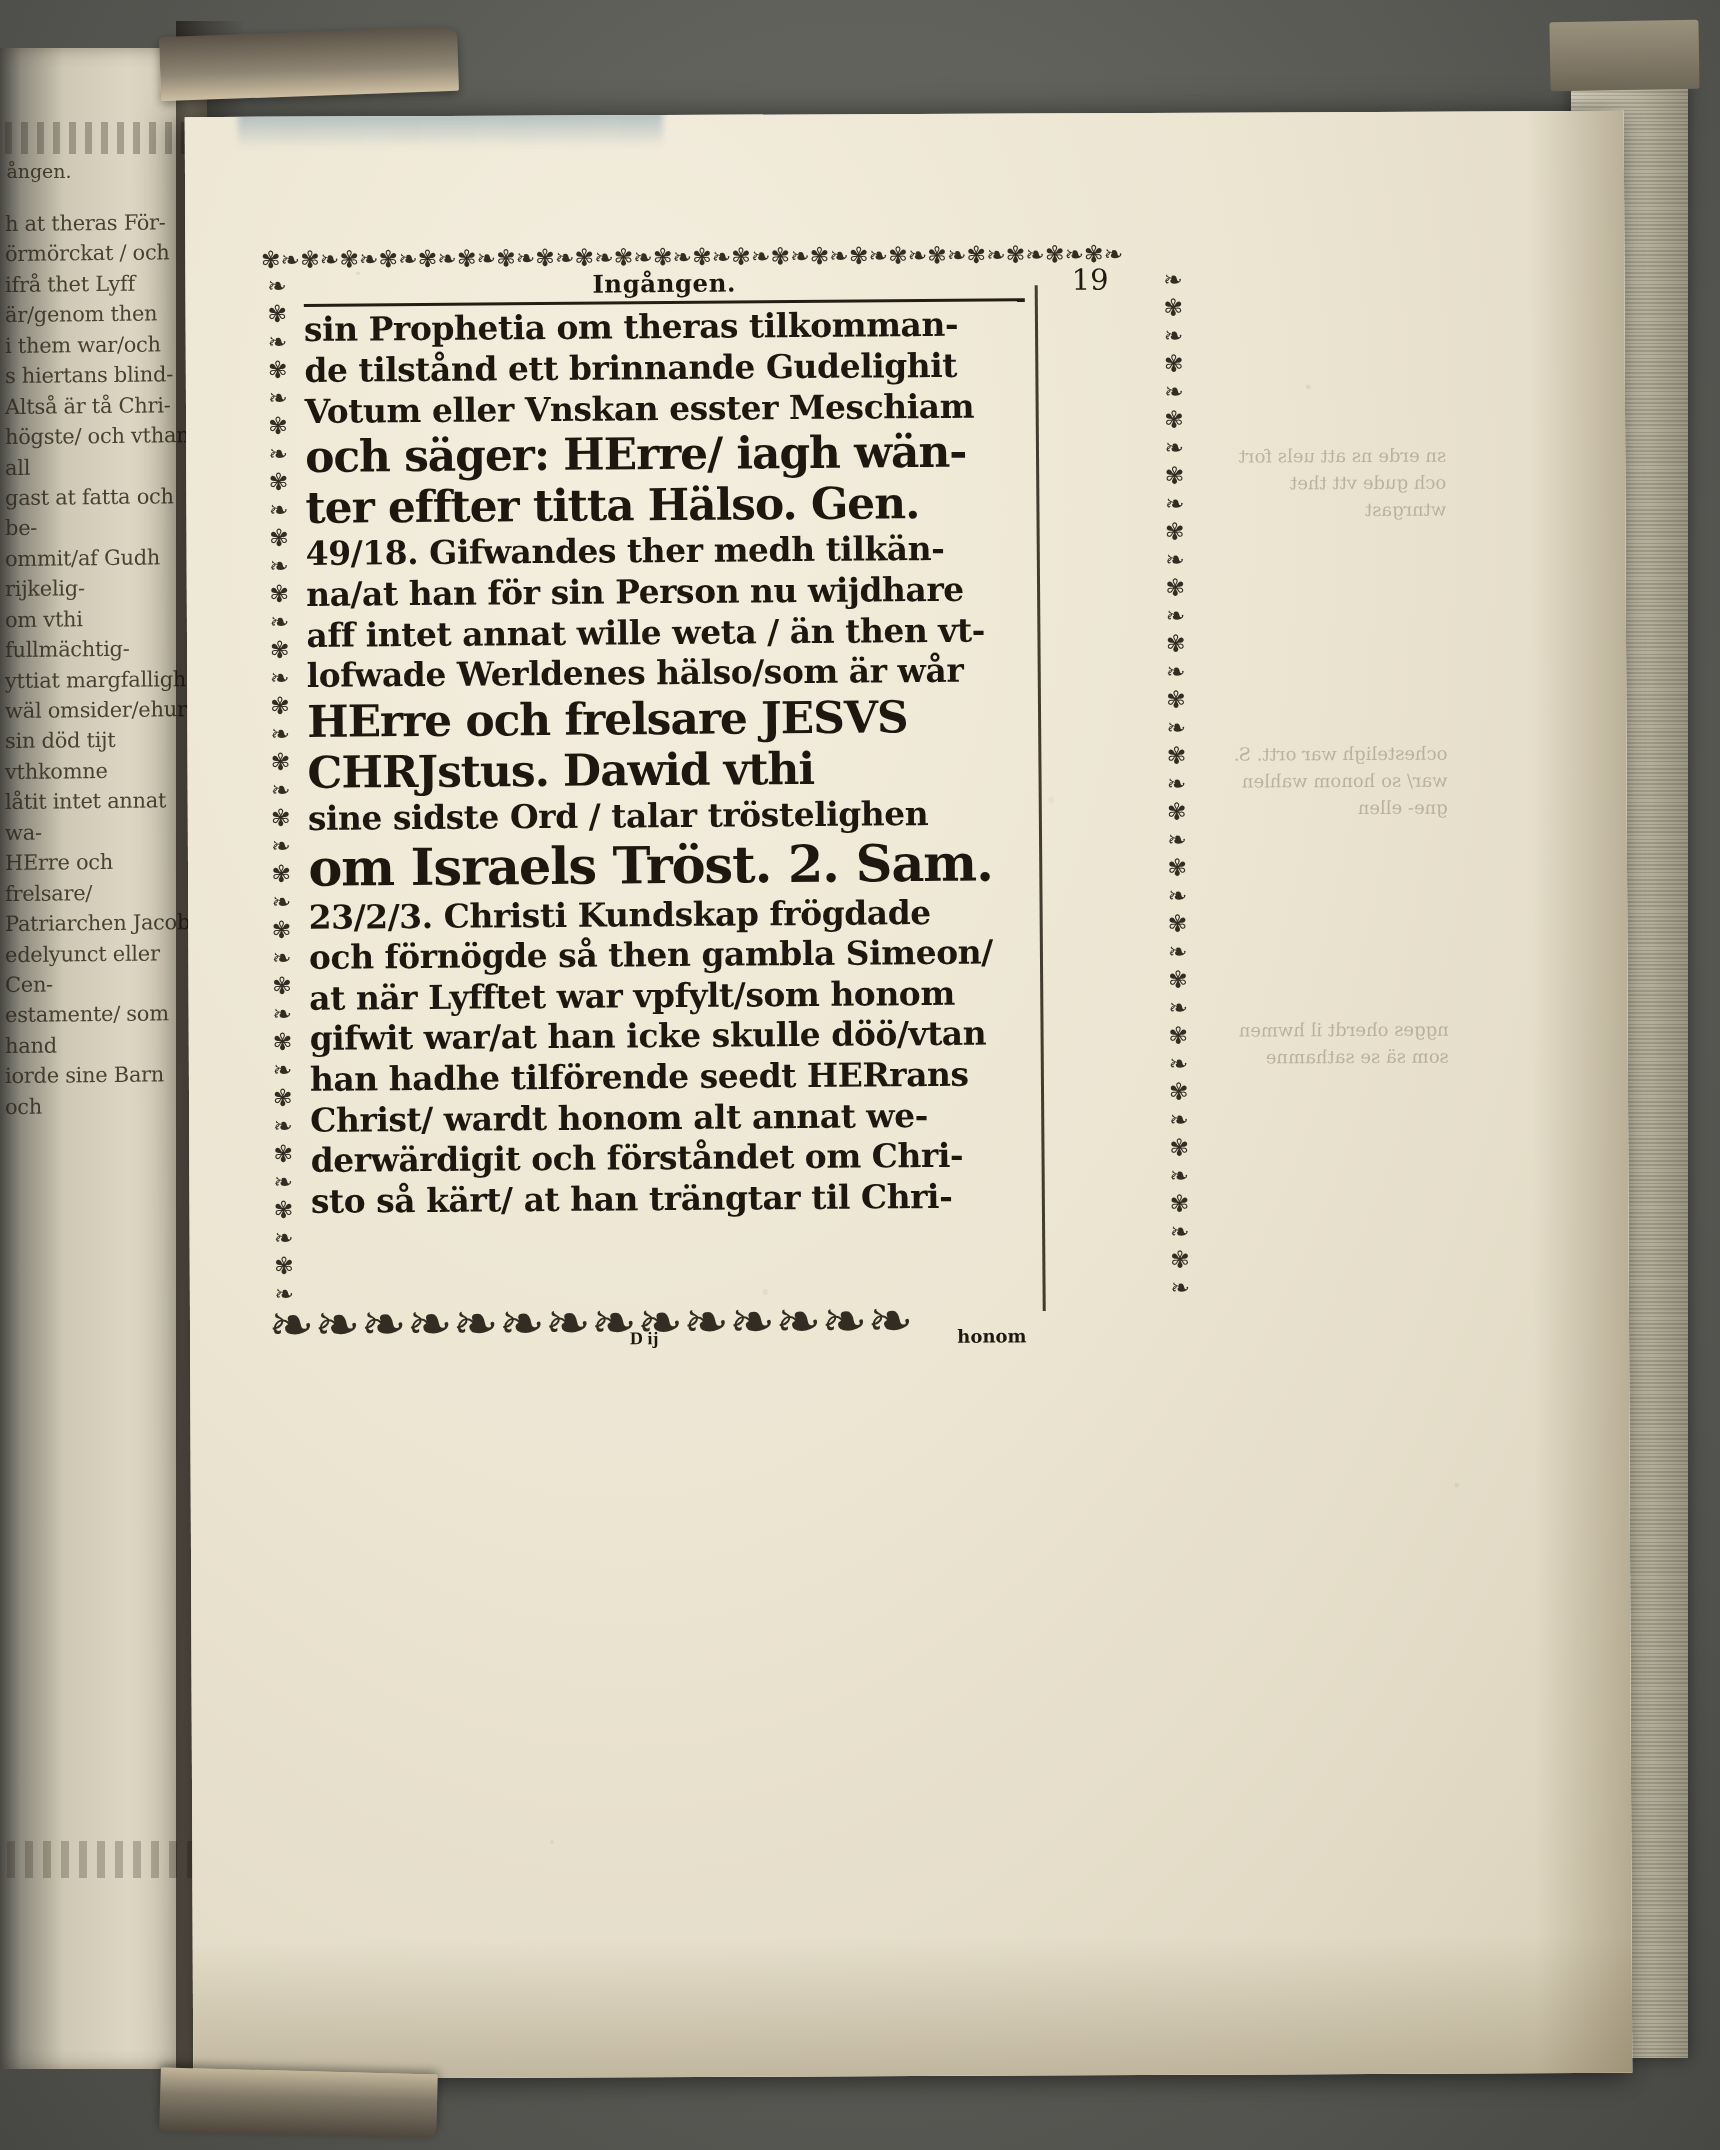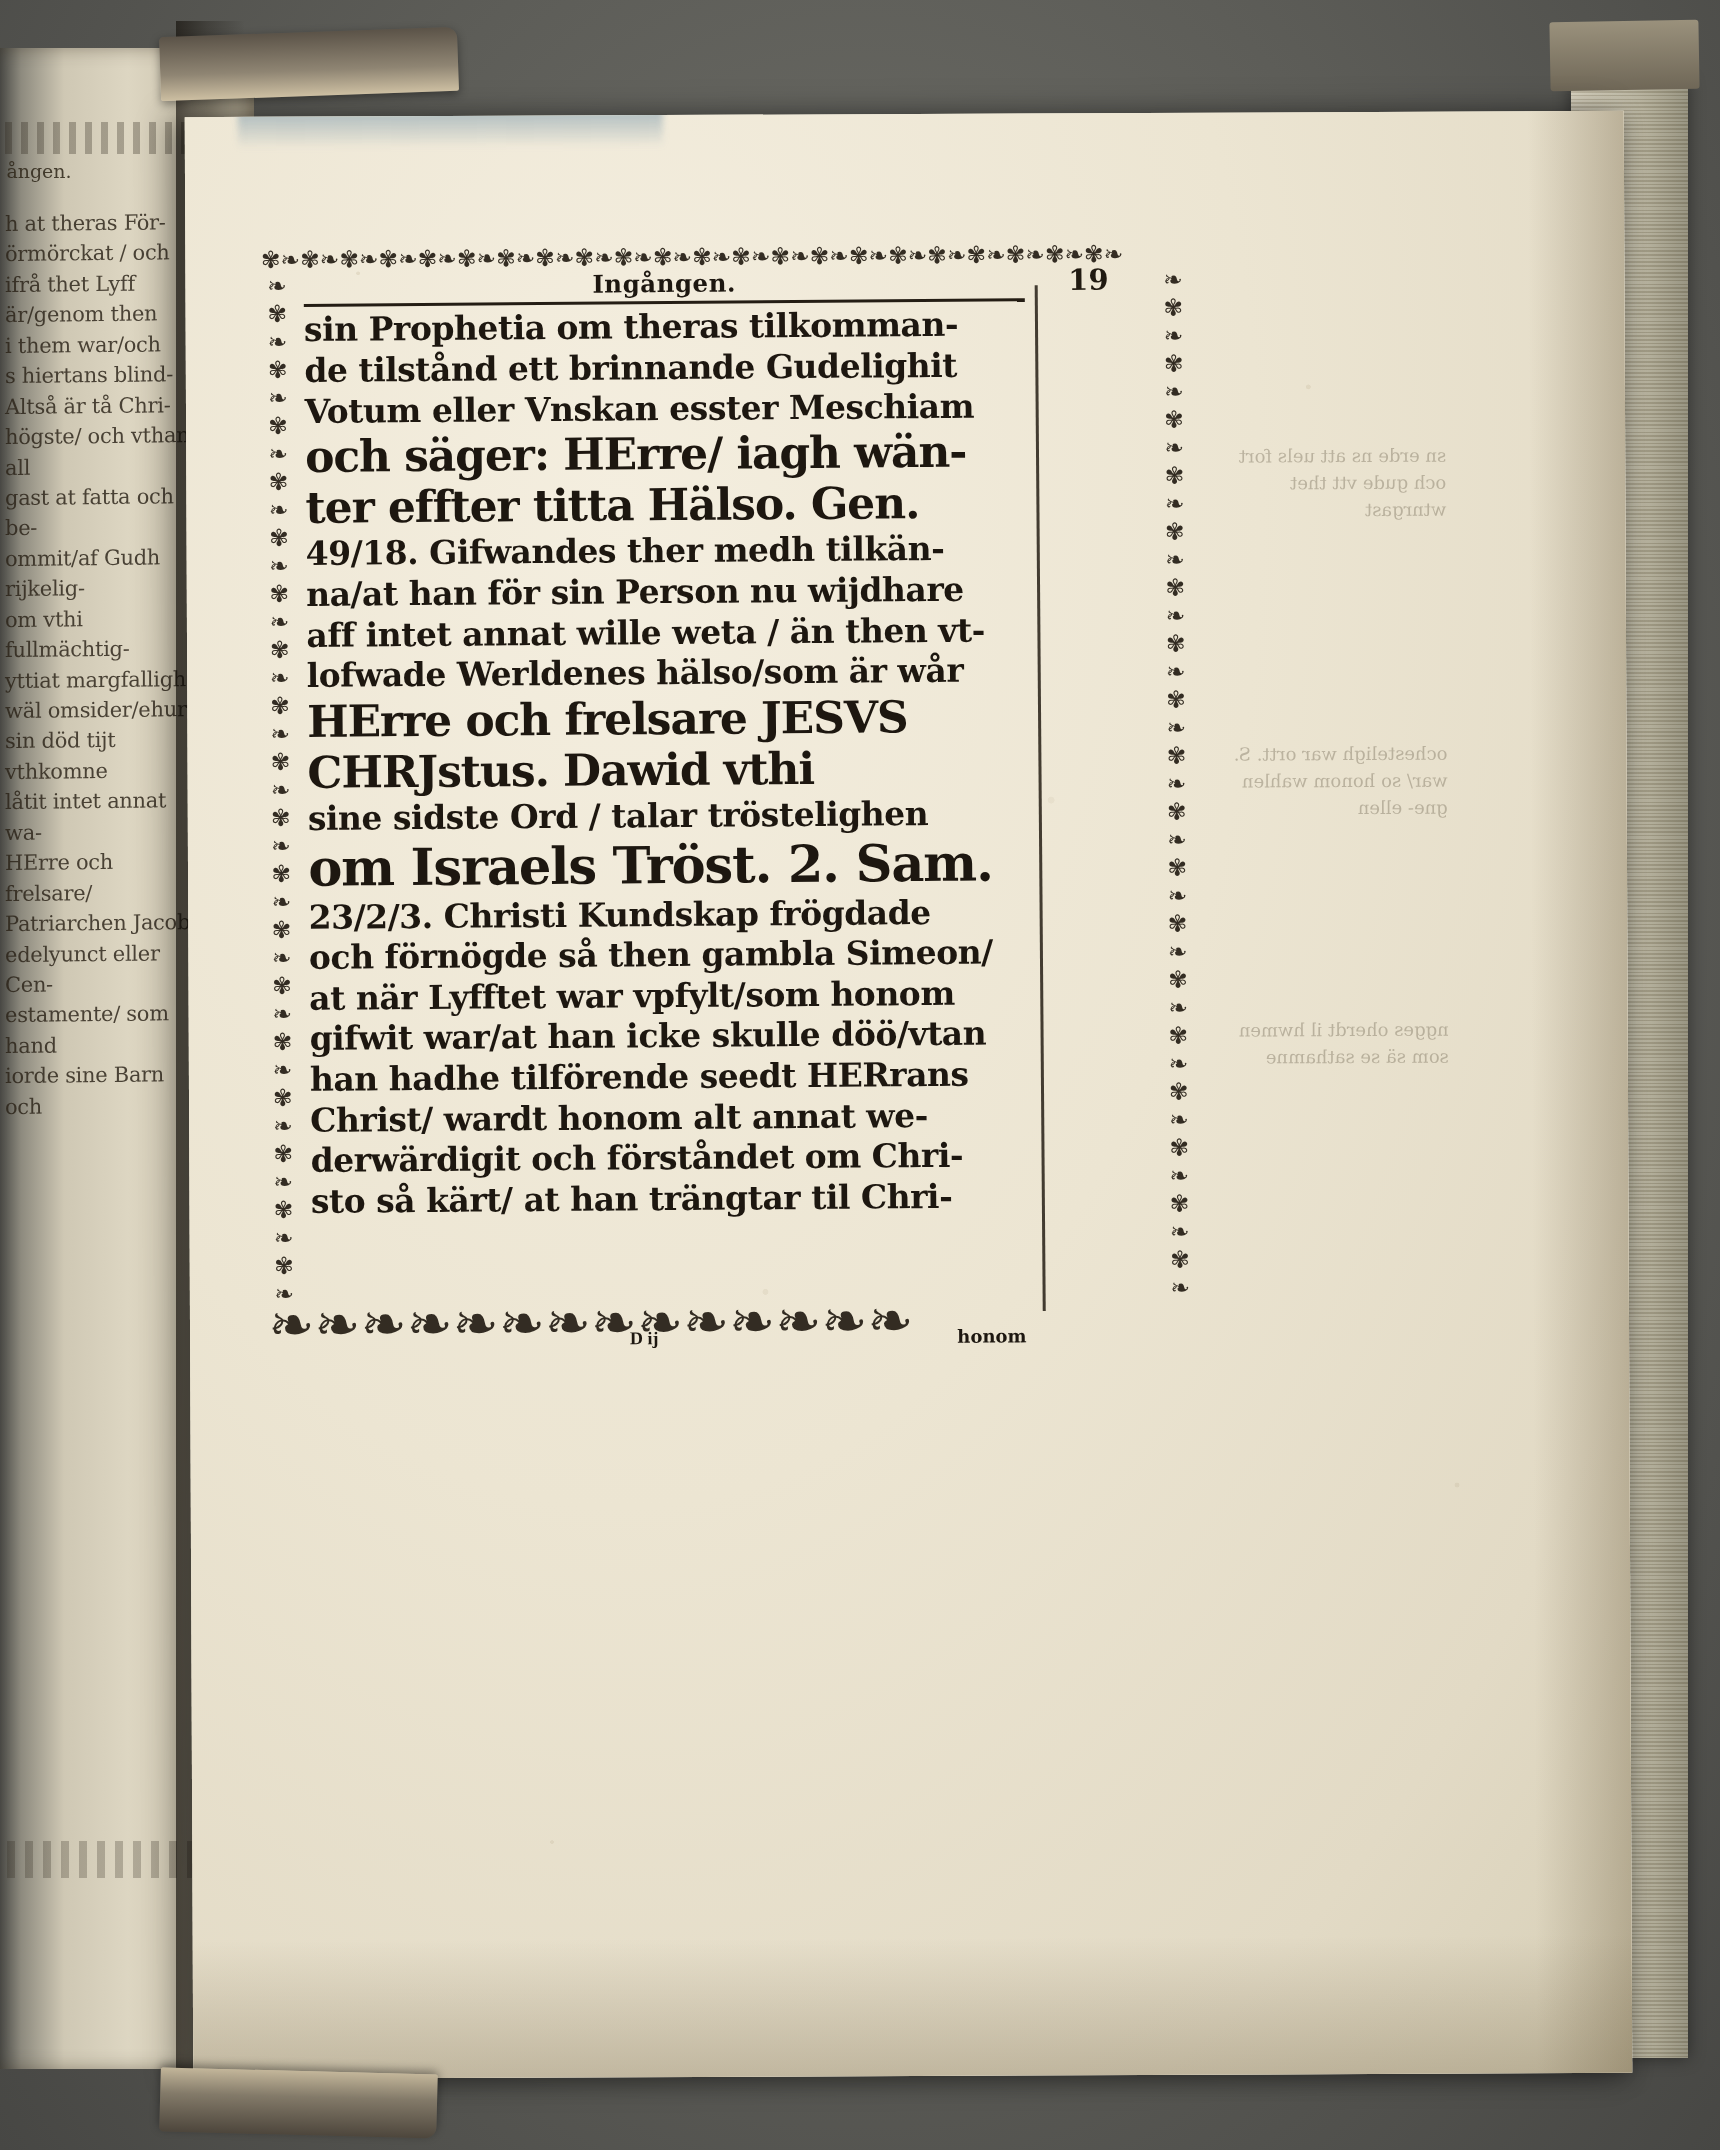--- a/index.html
+++ b/index.html
@@ -26,21 +26,20 @@
   
   .left-page {
     position: absolute;
     left: 0px;
     top: 48px;
     width: 207px;
     height: 2021px;
     background: linear-gradient(90deg, #4a4a46 0%, #8d8a7e 21px, #cfc8b4 64px, #ddd6c2 128px, #cec6b0 191px, #b6ae98 207px);
     box-shadow: inset -9.6px 0 18px rgba(60,50,35,0.45);
     overflow: hidden;
-    padding-left: 47px;
   }
   .left-page .lp-text {
     position: absolute;
     left: 5.3px;
     top: 160px;
     width: 197px;
     color: #2b2318;
     font-size: 21px;
     line-height: 1.45;
     font-family: "DejaVu Serif", serif;
@@ -205,21 +204,21 @@
   .rule {
     height: 2.7px;
     background: #241d14;
     margin: 2.1px 0 6.4px 0;
   }
   .folio {
     position: absolute;
     right: -84px;
     top: -3.2px;
     font-size: 29px;
-    font-weight: 700;
+    font-weight: 400;
     font-family: "DejaVu Serif", serif;
     color: #201a11;
   }
   .body-line {
     font-family: "DejaVu Serif", serif;
     font-weight: 700;
     font-size: 33px;
     line-height: 1.02;
     letter-spacing: -0.5px;
     margin-bottom: 7px;

